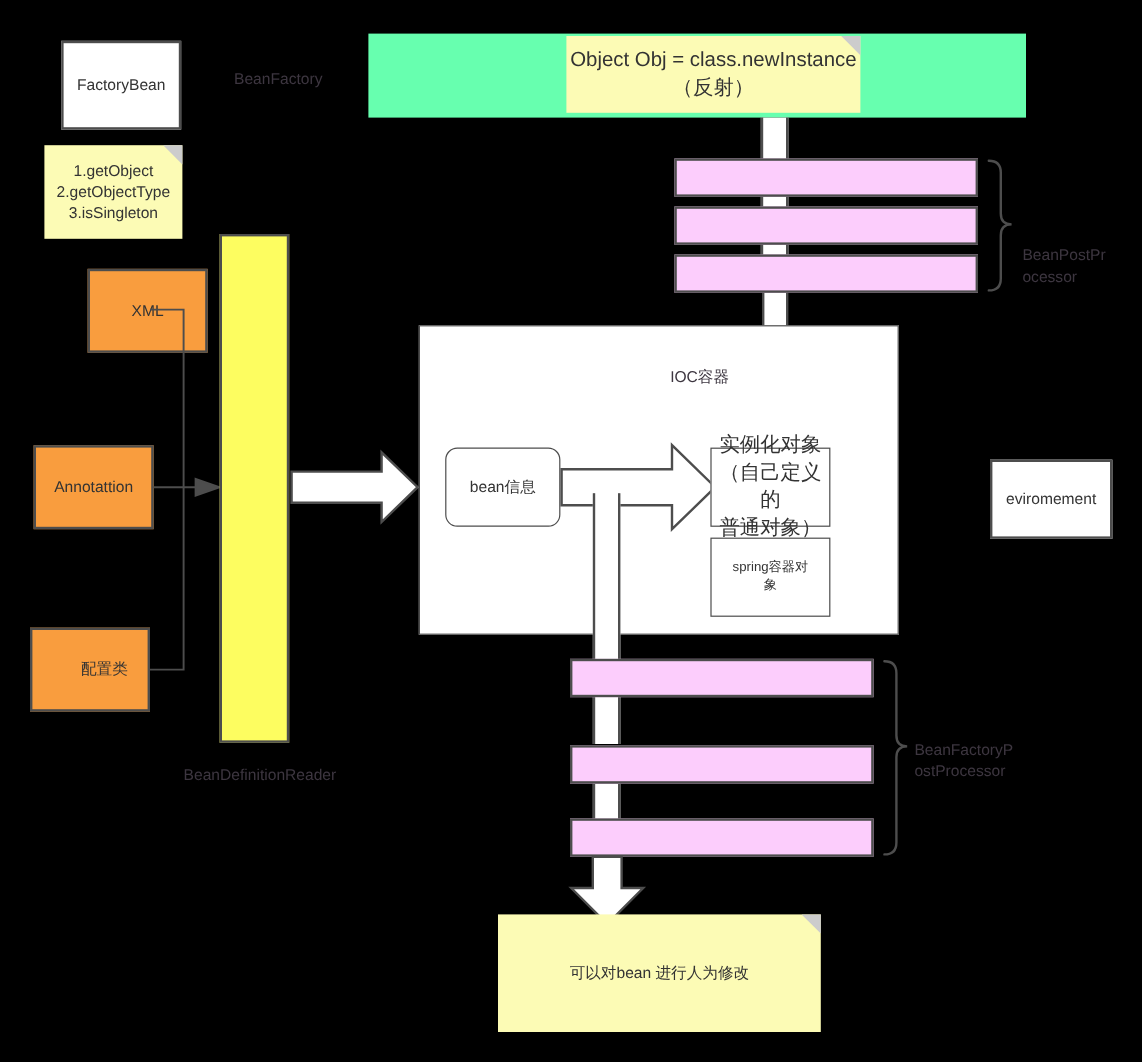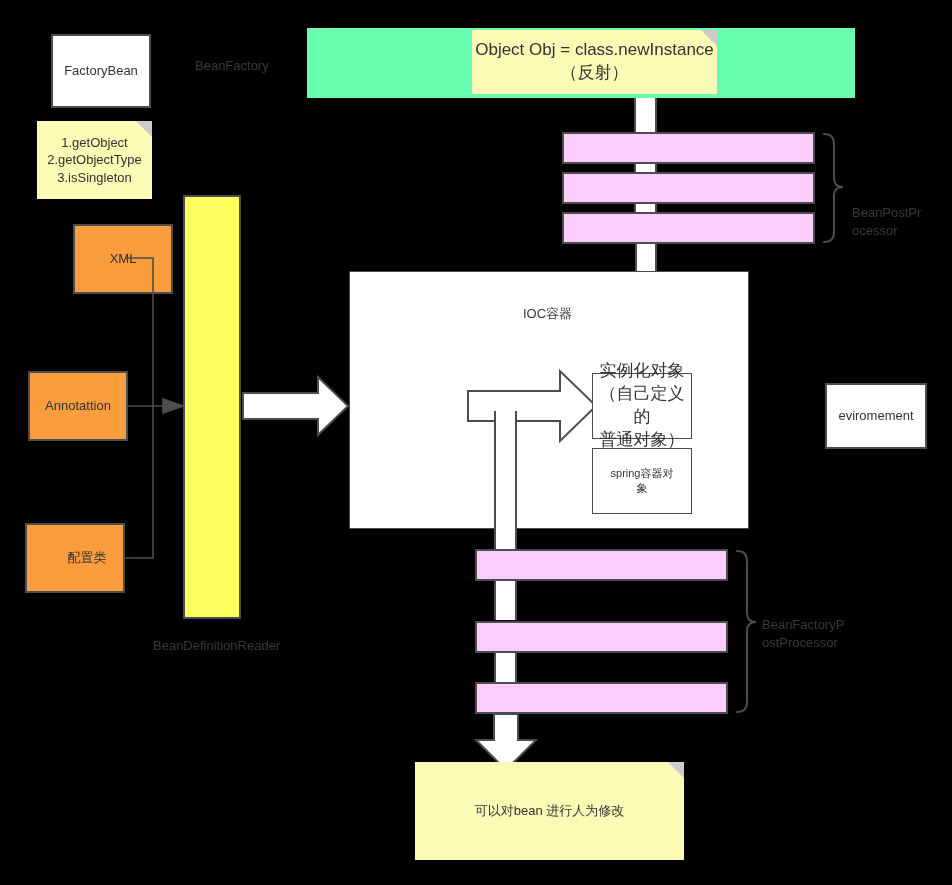--- a/index.html
+++ b/index.html
@@ -161,22 +161,25 @@
   </svg>
 
   <div class="node bar-yellow" style="left:183px; top:195px; width:58px; height:424px;"></div>
   <div class="label-dim" style="left:153px; top:637px; width:200px;">BeanDefinitionReader</div>
 
   <svg class="overlay">
     <path d="M 243,393 L 318,393 L 318,377 L 348,406 L 318,435 L 318,419 L 243,419 Z" fill="#ffffff" stroke="#4d4d4d" stroke-width="2"></path>
   </svg>
 
   <div class="node box-white-thin" style="left:349px; top:271px; width:400px; height:258px; display:block;"></div>
-  <div class="label-dim" style="left:523px; top:305px; width:120px; ">IOC容器</div>
-
+  <div class="label-dim" style="left:523px; top:305px; width:120px; text-align:center;">IOC容器</div>
+
+  <div class="node box-rounded" style="left:371px; top:373px; width:96px; height:66px;">
+    <span>bean信息</span>
+  </div>
 
   <svg class="overlay">
     <path d="M 468,391 L 560,391 L 560,371 L 596,406 L 560,441 L 560,421 L 468,421 Z" fill="#ffffff" stroke="#4d4d4d" stroke-width="2"></path>
   </svg>
 
   <div class="conn-white" style="left:494px; top:411px; width:23px; height:150px;"></div>
 
   <div class="node box-white-thin" style="left:592px; top:373px; width:100px; height:66px; font-size:17px;">
     <span>实例化对象
 （自己定义的

